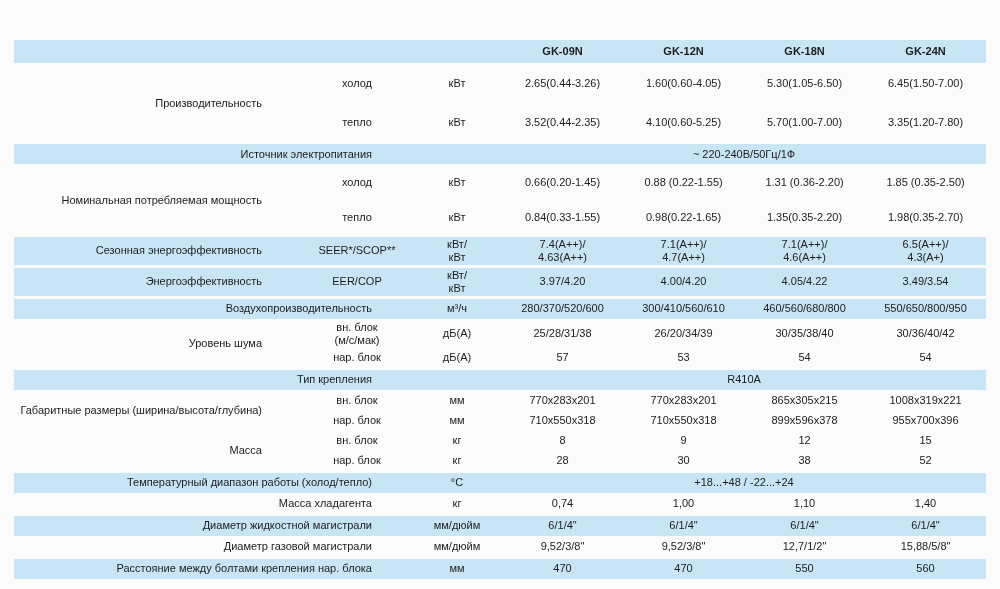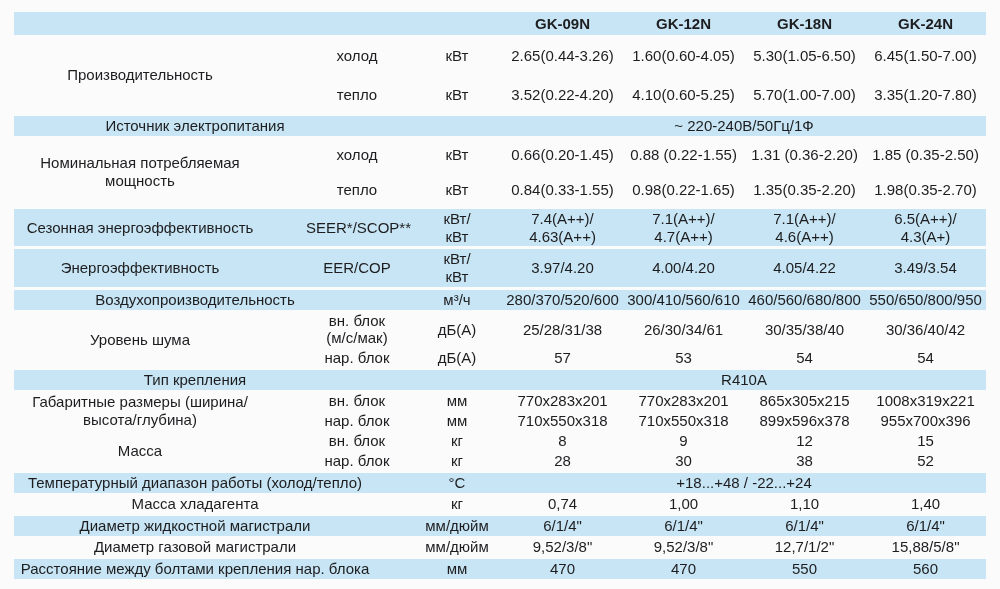--- a/index.html
+++ b/index.html
@@ -9,35 +9,36 @@
     font-family: "Liberation Sans", sans-serif;
     color: #1d1d1f;
     overflow: hidden;
   }
   .wrap { padding: 10px 14px 0 14px; }
   table.spec {
     border-collapse: separate;
     border-spacing: 0;
     width: 972px;
     table-layout: fixed;
-    font-size: 15px;
+    font-size: 11px;
+    margin-top: 28px;
   }
   col.c-name { width: 288px; }
   col.c-sub  { width: 110px; }
   col.c-unit { width: 90px; }
   col.c-val  { width: 121px; }
   td {
     text-align: center;
     vertical-align: middle;
     padding: 1px 4px;
     line-height: 1.18;
     white-space: pre-line;
     overflow: hidden;
   }
-  td.l { text-align: center; padding-right: 40px; }
+  td.l { text-align: right; padding-right: 40px; }
   tr.blue td {
     background: #c7e5f4;
     border-top: 2px solid #fbfbfc;
     border-bottom: 1px solid #fbfbfc;
   }
   tr.head td { font-weight: bold; height: 21px; }
   tr.tall td { height: 37px; }
   tr.tall36 td { height: 33px; }
   tr.sm td { height: 18px; }
 </style>
@@ -68,21 +69,21 @@
           <td>холод</td>
           <td>кВт</td>
           <td>2.65(0.44-3.26)</td>
           <td>1.60(0.60-4.05)</td>
           <td>5.30(1.05-6.50)</td>
           <td>6.45(1.50-7.00)</td>
         </tr>
         <tr class="tall">
           <td>тепло</td>
           <td>кВт</td>
-          <td>3.52(0.22-4.20)</td>
+          <td>3.52(0.44-2.35)</td>
           <td>4.10(0.60-5.25)</td>
           <td>5.70(1.00-7.00)</td>
           <td>3.35(1.20-7.80)</td>
         </tr>
         <tr class="blue sm">
           <td colspan="2" class="l">Источник электропитания</td>
           <td></td>
           <td colspan="4">~ 220-240В/50Гц/1Ф</td>
         </tr>
         <tr class="tall36">
@@ -133,21 +134,21 @@
           <td>300/410/560/610</td>
           <td>460/560/680/800</td>
           <td>550/650/800/950</td>
         </tr>
         <tr>
           <td rowspan="2" class="l">Уровень шума</td>
           <td>вн. блок
 (м/с/мак)</td>
           <td>дБ(А)</td>
           <td>25/28/31/38</td>
-          <td>26/30/34/61</td>
+          <td>26/20/34/39</td>
           <td>30/35/38/40</td>
           <td>30/36/40/42</td>
         </tr>
         <tr class="sm">
           <td>нар. блок</td>
           <td>дБ(А)</td>
           <td>57</td>
           <td>53</td>
           <td>54</td>
           <td>54</td>

